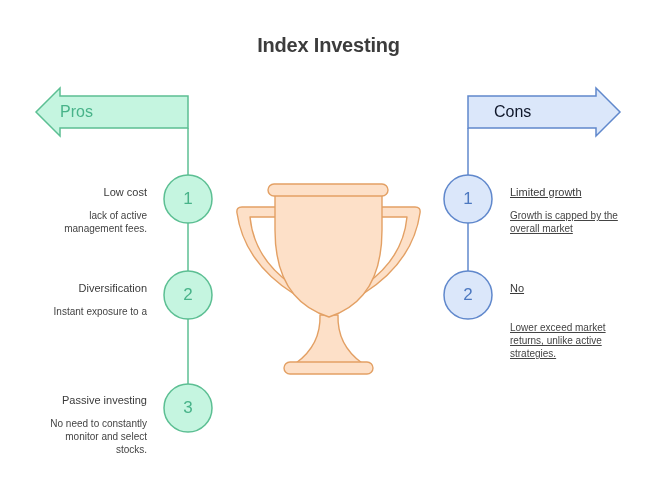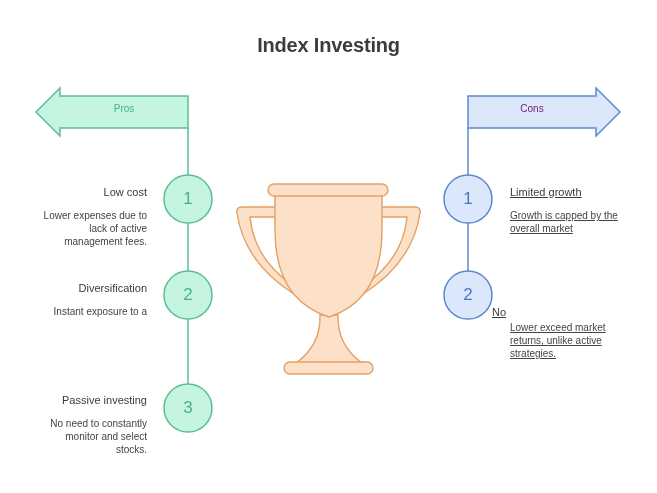--- a/index.html
+++ b/index.html
@@ -1,23 +1,23 @@
 <!DOCTYPE html>
 <html><head>
 <meta charset="utf-8">
 <style>
   html, body { margin:0; padding:0; background:#ffffff; }
   body { width:657px; height:493px; position:relative; overflow:hidden;
          font-family:"Liberation Sans", "DejaVu Sans", sans-serif; }
   #canvas { position:absolute; left:0; top:0; width:657px; height:493px; }
   .title { position:absolute; left:0; width:657px; top:34px; text-align:center;
            font-size:20px; font-weight:bold; color:#3c3c3c; letter-spacing:-0.2px; }
-  .arrow-label { position:absolute; font-size:10px; text-align:center; }
+  .arrow-label { position:absolute; font-size:16px; }
   .pros-label { left:60px; width:128px; top:103px; color:#48b389; }
-  .cons-label { left:468px; width:128px; top:103px; color:#701a75; }
+  .cons-label { left:468px; width:128px; top:103px; color:#0f172a;padding-left:26px; }
   .num { position:absolute; width:48px; text-align:center; font-size:17px; }
   .num.pro { color:#48b389; }
   .num.con { color:#4c78c0; }
   .item-title { position:absolute; font-size:11px; color:#3a3a3a; line-height:16px; }
   .item-desc { position:absolute; font-size:10px; color:#444; line-height:13px; }
   .left { text-align:right; }
   .right { text-align:left;text-decoration:underline; }
 </style>
 </head>
 <body>
@@ -59,21 +59,20 @@
 
 <div class="num pro" style="left:164px;top:189px;">1</div>
 <div class="num pro" style="left:164px;top:285px;">2</div>
 <div class="num pro" style="left:164px;top:398px;">3</div>
 
 <div class="num con" style="left:444px;top:189px;">1</div>
 <div class="num con" style="left:444px;top:285px;">2</div>
 
 <div class="item-title left" style="left:20px;width:127px;top:184px;">Low cost</div>
 <div class="item-desc left" style="left:20px;width:127px;top:209px;">
-  <div>Lower expenses due to</div>
   <div>lack of active</div>
   <div>management fees.</div>
 </div>
 
 <div class="item-title left" style="left:20px;width:127px;top:280px;">Diversification</div>
 <div class="item-desc left" style="left:20px;width:127px;top:305px;">
   <div>Instant exposure to a</div>
 </div>
 
 <div class="item-title left" style="left:20px;width:127px;top:392px;">Passive investing</div>
@@ -82,20 +81,20 @@
   <div>monitor and select</div>
   <div>stocks.</div>
 </div>
 
 <div class="item-title right" style="left:510px;width:140px;top:184px;">Limited growth</div>
 <div class="item-desc right" style="left:510px;width:140px;top:209px;">
   <div>Growth is capped by the</div>
   <div>overall market</div>
 </div>
 
-<div class="item-title right" style="left:492px;width:140px;top:280px;margin-top:24px;">
+<div class="item-title right" style="left:510px;width:140px;top:280px;">
   <div>No</div>
 </div>
 <div class="item-desc right" style="left:510px;width:140px;top:321px;">
   <div>Lower exceed market</div>
   <div>returns, unlike active</div>
   <div>strategies.</div>
 </div>
 
 </body></html>

